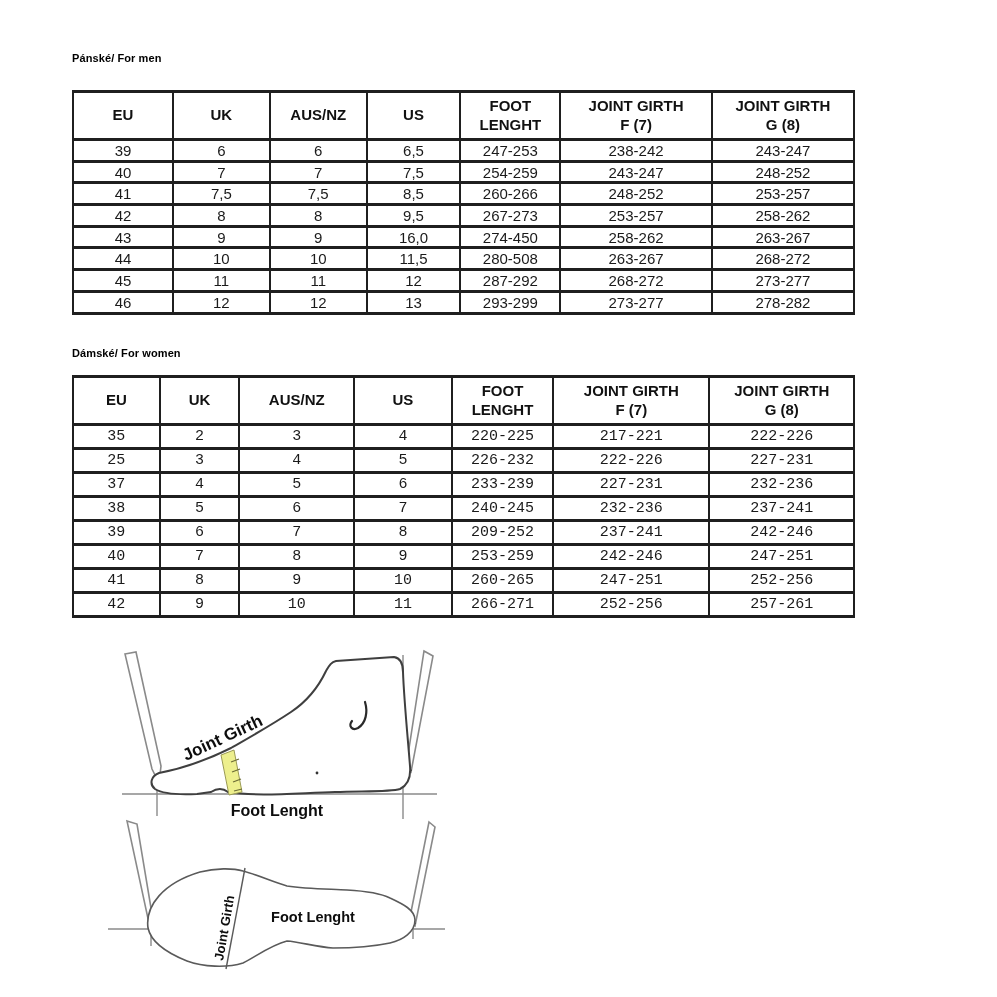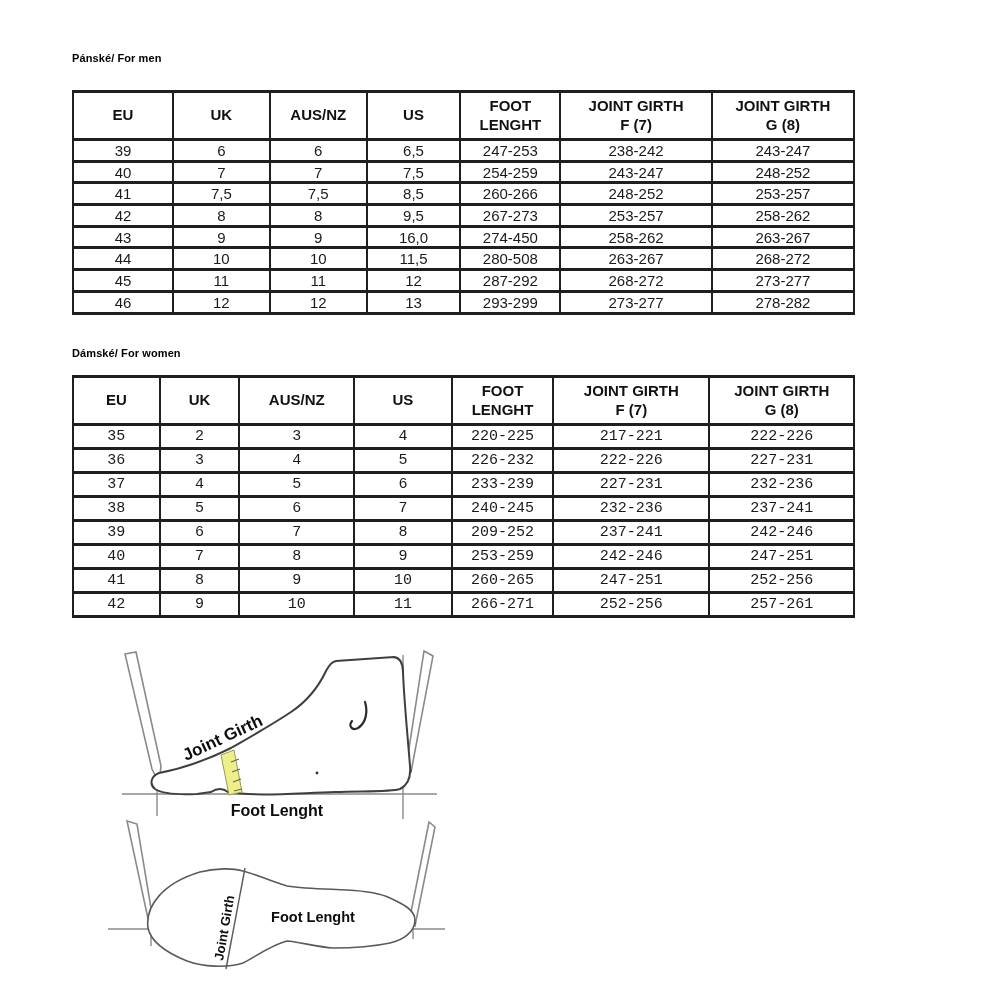--- a/index.html
+++ b/index.html
@@ -210,21 +210,21 @@
         <tr>
           <td>35</td>
           <td>2</td>
           <td>3</td>
           <td>4</td>
           <td>220-225</td>
           <td>217-221</td>
           <td>222-226</td>
         </tr>
         <tr>
-          <td>36</td>
+          <td>25</td>
           <td>3</td>
           <td>4</td>
           <td>5</td>
           <td>226-232</td>
           <td>222-226</td>
           <td>227-231</td>
         </tr>
         <tr>
           <td>37</td>
           <td>4</td>

